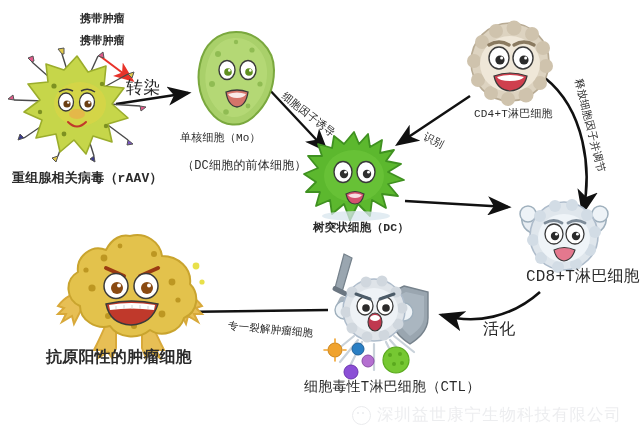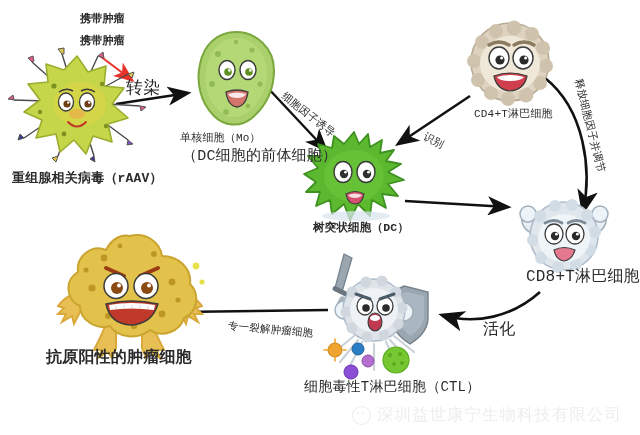--- a/index.html
+++ b/index.html
@@ -390,21 +390,21 @@
         <circle cx="152" cy="52" r="2.6"></circle>
     </g>
   </svg>
 
   <div class="lbl" style="left:80px; top:12px; font-weight:bold;">携带肿瘤</div>
   <div class="lbl" style="left:80px; top:34px; font-weight:bold;">携带肿瘤</div>
 
   <div class="lbl" style="left:12px; top:172px; font-size:13px; font-weight:bold;">重组腺相关病毒（rAAV）</div>
 
   <div class="lbl" style="left:180px; top:131px; font-size:11px;">单核细胞（Mo）</div>
-  <div class="lbl" style="left:182px; top:150px; font-size:15px;">（DC细胞的前体细胞）</div>
+  <div class="lbl" style="left:182px; top:159px; font-size:12px;">（DC细胞的前体细胞）</div>
 
   <div class="lbl" style="left:313px; top:221px; font-size:11.5px; font-weight:bold;">树突状细胞（DC）</div>
 
   <div class="lbl" style="left:474px; top:107px; font-size:11px;">CD4+T淋巴细胞</div>
 
   <div class="lbl" style="left:526px; top:270px; font-size:16px;">CD8+T淋巴细胞</div>
 
   <div class="lbl" style="left:304px; top:380px; font-size:14px;">细胞毒性T淋巴细胞（CTL）</div>
 
   <div class="lbl" style="left:46px; top:351px; font-size:16px; font-weight:bold;">抗原阳性的肿瘤细胞</div>

